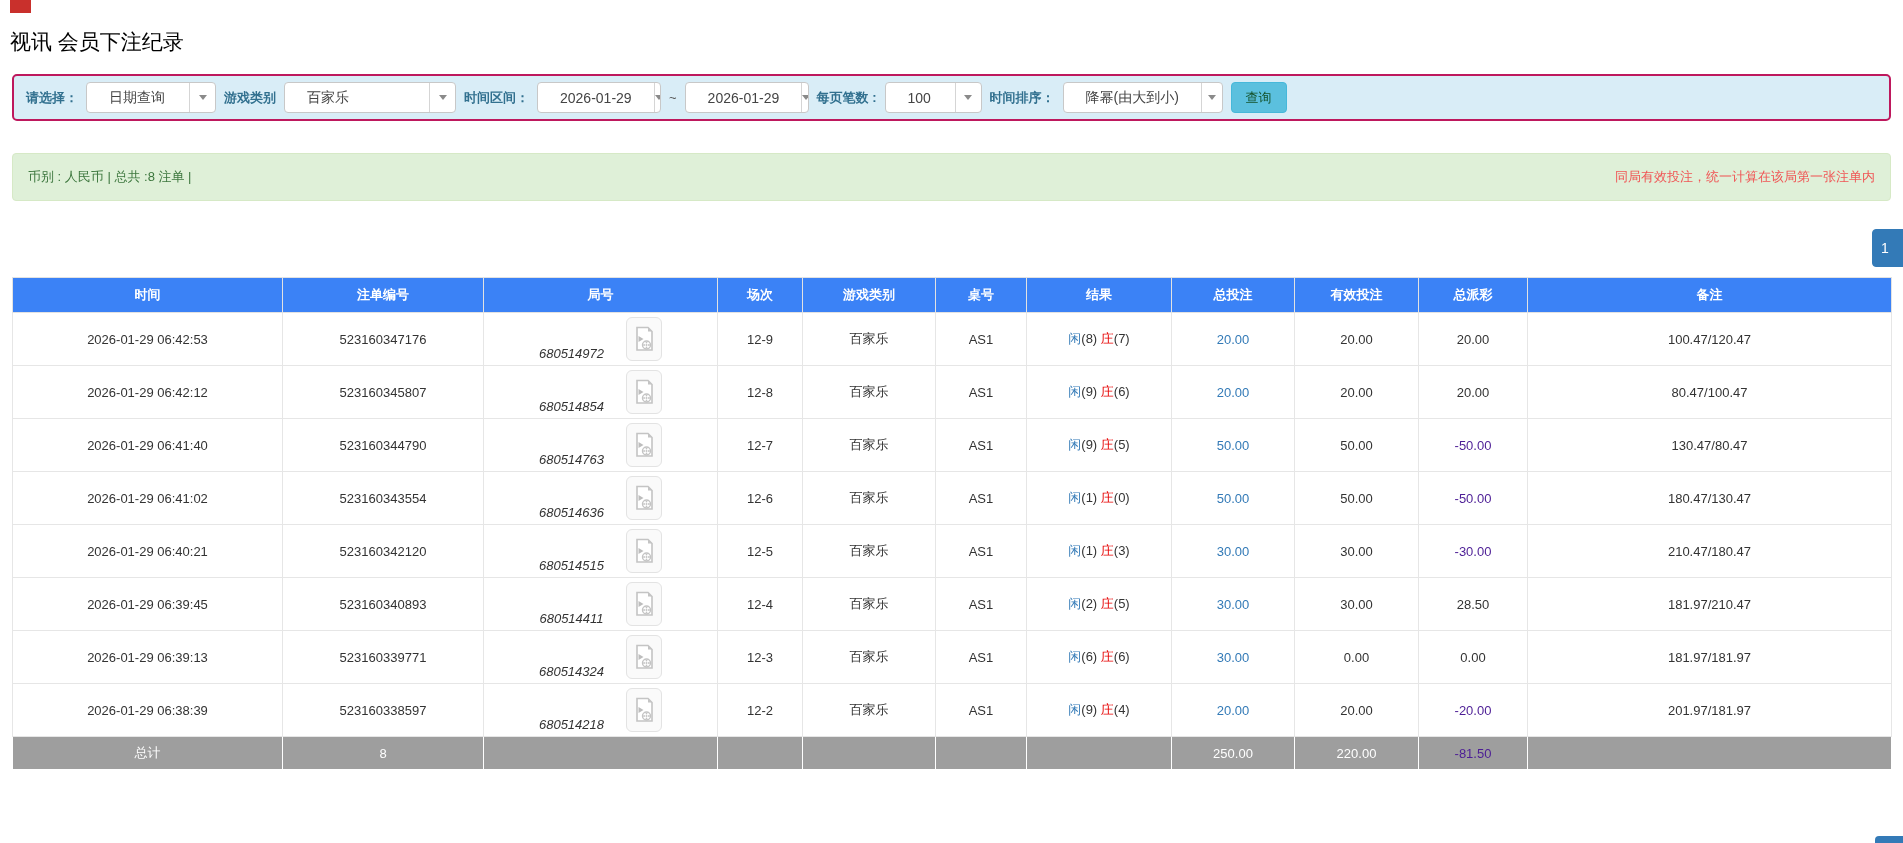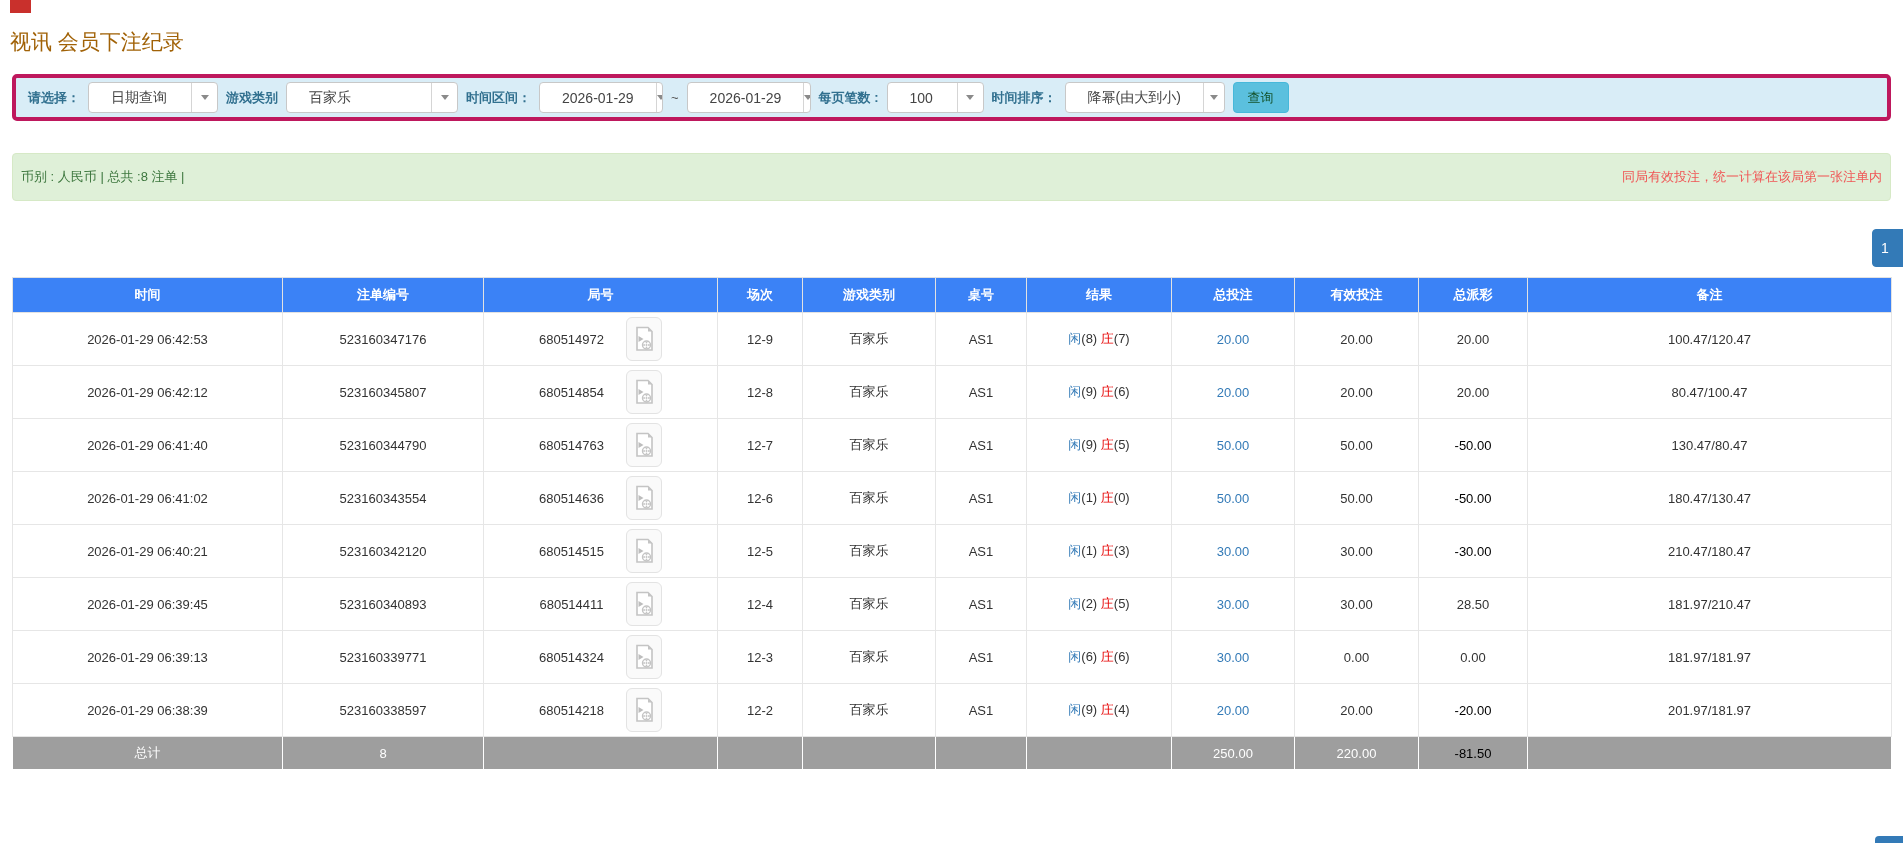--- a/index.html
+++ b/index.html
@@ -2,42 +2,42 @@
 <html><head>
 <meta charset="utf-8">
 <style>
   * { box-sizing: border-box; margin: 0; padding: 0; }
   html,body { width: 1903px; height: 843px; background: #fff; overflow: hidden;
     font-family: "Liberation Sans", "DejaVu Sans", sans-serif; }
   .page { position: relative; width: 1903px; height: 843px; }
 
   .top-red { position: absolute; left: 10px; top: 0; width: 21px; height: 13px; background: #c9302c; }
 
-  .page-title { position: absolute; left: 10px; top: 28px; font-size: 21px; color: #a16207; }
+  .page-title { position: absolute; left: 10px; top: 28px; font-size: 21px; color: #000000; }
 
   
   .filter-bar { position: absolute; left: 12px; top: 74px; width: 1879px; height: 47px;
-    background: #d9edf7; border: 4px solid #be185d; border-radius: 5px;
+    background: #d9edf7; border: 2px solid #be185d; border-radius: 5px;
     display: flex; align-items: center; padding: 0 12px; gap: 8px; }
   .f-label { font-size: 13px; font-weight: bold; color: #31708f; white-space: nowrap; }
   .sel { height: 31px; background: #fff; border: 1px solid #c8c8c8; border-radius: 4px;
     display: flex; align-items: stretch; overflow: hidden; cursor: pointer; }
   .sel .val { display: flex; align-items: center; padding: 0 22px; font-size: 14px; color: #444; flex: 1; white-space: nowrap; }
   .sel .arrow { width: 26px; border-left: 1px solid #d5d5d5; display: flex; align-items: center; justify-content: center; }
   .caret { width: 0; height: 0; border-left: 4px solid transparent; border-right: 4px solid transparent; border-top: 5px solid #8a8a8a; }
   .w-qtype { width: 130px; } .w-game { width: 172px; } .w-date { width: 124px; }
   .w-pp { width: 97px; } .w-sort { width: 160px; }
   .tilde { font-size: 13px; color: #555; }
   .btn-search { height: 31px; padding: 0 14px; background: #5bc0de; border: 1px solid #46b8da;
     border-radius: 4px; color: #14532d; font-size: 13px; cursor: pointer; }
 
   
   .summary-bar { position: absolute; left: 12px; top: 153px; width: 1879px; height: 48px;
     background: #dff0d8; border: 1px solid #d6e9c6; border-radius: 4px;
-    display: flex; align-items: center; justify-content: space-between; padding: 0 8px; }
+    display: flex; align-items: center; justify-content: space-between; padding: 0 15px; }
   .summary-left { font-size: 13px; color: #3c763d; }
   .summary-right { font-size: 13px; color: #f05555; margin-left: 20px; }
 
   
   .pager-top { position: absolute; left: 1872px; top: 229px; width: 40px; height: 38px;
     background: #337ab7; border: 1px solid #337ab7; border-radius: 4px; color: #fff;
     font-size: 14px; display: flex; align-items: center; justify-content: center; cursor: pointer; }
   .pager-top .num { padding-right: 14px; }
   .pager-bottom { position: absolute; left: 1875px; top: 836px; width: 37px; height: 7px;
     background: #337ab7; border-radius: 4px 4px 0 0; }
@@ -46,22 +46,22 @@
   .bet-table { position: absolute; left: 12px; top: 277px; width: 1879px;
     border-collapse: collapse; table-layout: fixed; font-size: 13px; color: #333; }
   .bet-table th { background: #3b82f6; color: #fff; font-weight: bold; height: 35px;
     border: 1px solid #e2e2e2; text-align: center; }
   .bet-table td { background: #fff; border: 1px solid #e6e6e6; height: 53px;
     text-align: center; vertical-align: middle; }
   .bet-table tr.foot td { background: #9e9e9e; color: #fff; height: 33px; border-color: #fff; }
   .blue { color: #337ab7; }
   .red { color: #e60000; }
   a.bet-link { color: #337ab7; text-decoration: none; cursor: pointer; }
-  td .neg { color: #000000; }
-  .round-wrap { display: inline-flex; align-items: center; gap: 22px; }
+  td .neg { color: #4c1d95; }
+  .round-wrap { display: inline-flex; align-items: flex-end; gap: 22px; font-style: italic; }
   .video-btn { display: inline-flex; align-items: center; justify-content: center;
     width: 36px; height: 44px; background: #fafafa; border: 1px solid #e3e3e3;
     border-radius: 6px; cursor: pointer; }
 </style>
 </head>
 <body>
 
 <div class="page">
 
   <div class="top-red"></div>

